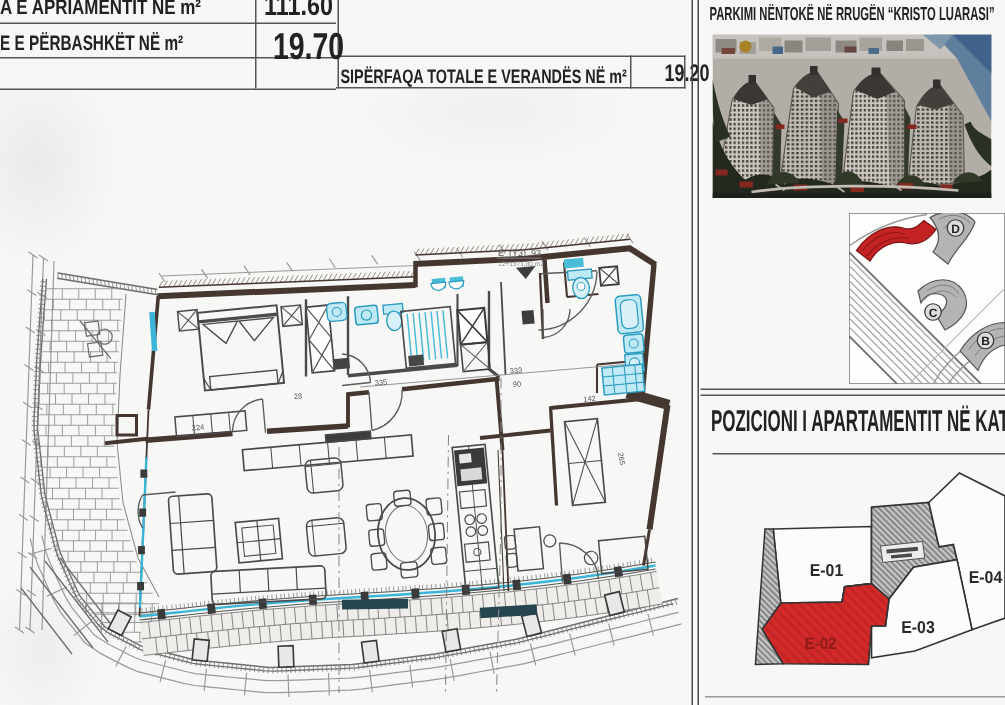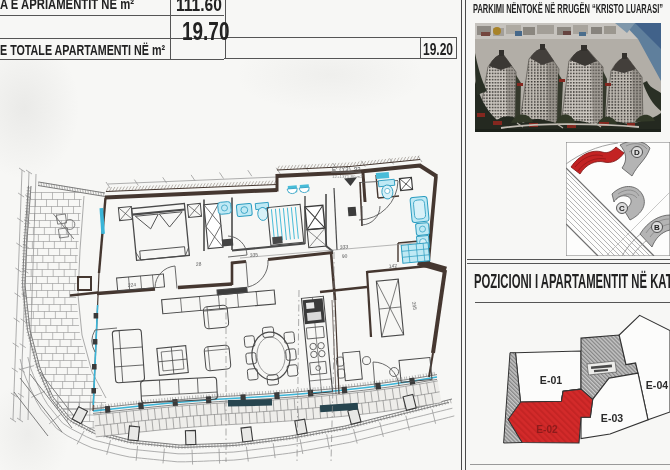--- a/index.html
+++ b/index.html
@@ -19,28 +19,29 @@
   <div class="abs" style="left:170px;top:-8px;width:54px;height:67px;border-left:1.3px solid #555;border-right:1.3px solid #555"></div>
 
   <div class="abs" style="left:224px;top:37px;width:233px;height:22px;border:1.3px solid #555;border-left:none;box-sizing:border-box"></div>
 
   <div class="abs" style="left:420px;top:37px;width:1.3px;height:22px;background:#555"></div>
 
   <div class="abs" style="left:0px;top:-4px;font-size:14px"><span class="cond" style="transform:scaleX(.806)">A E APRIAMENTIT NË m²</span></div>
 
   <div class="abs" style="left:176px;top:-6px;font-size:19px"><span class="cond" style="transform:scaleX(.82)">111.60</span></div>
 
+  <div class="abs" style="left:0px;top:19.5px;font-size:14px"><span class="cond" style="transform:scaleX(.73)">E E PËRBASHKËT NË m²</span></div>
 
   <div class="abs" style="left:182px;top:17px;font-size:25px"><span class="cond" style="transform:scaleX(.758)">19.70</span></div>
 
-  <div class="abs" style="left:0px;top:42px;font-size:14px"><span class="cond" style="transform:scaleX(.766)">E TOTALE APARTAMENTI NË m²</span></div>
-
-
-
-  <div class="abs" style="left:423px;top:41px;font-size:16px"><span class="cond" style="transform:scaleX(.75)">19.20</span></div>
+
+
+  <div class="abs" style="left:227px;top:43px;font-size:13px"><span class="cond" style="transform:scaleX(.739)">SIPËRFAQA TOTALE E VERANDËS NË m²</span></div>
+
+  <div class="abs" style="left:443px;top:41px;font-size:16px"><span class="cond" style="transform:scaleX(.75)">19.20</span></div>
 </div>
 
 <div class="abs" style="left:460.5px;top:0;width:1.3px;height:470px;background:#4a4a4a"></div>
 <div class="abs" style="left:465px;top:0;width:1.3px;height:470px;background:#4a4a4a"></div>
 
 <div class="abs" style="left:473px;top:1.5px;font-size:12.5px"><span class="cond" style="transform:scaleX(.60)">PARKIMI NËNTOKË NË RRUGËN “KRISTO LUARASI”</span></div>
 
 <svg class="abs" style="left:475px;top:23px" width="186" height="109" viewBox="0 0 186 109">
   <defs>
     <pattern id="win" width="2.8" height="3.1" patternUnits="userSpaceOnUse">

